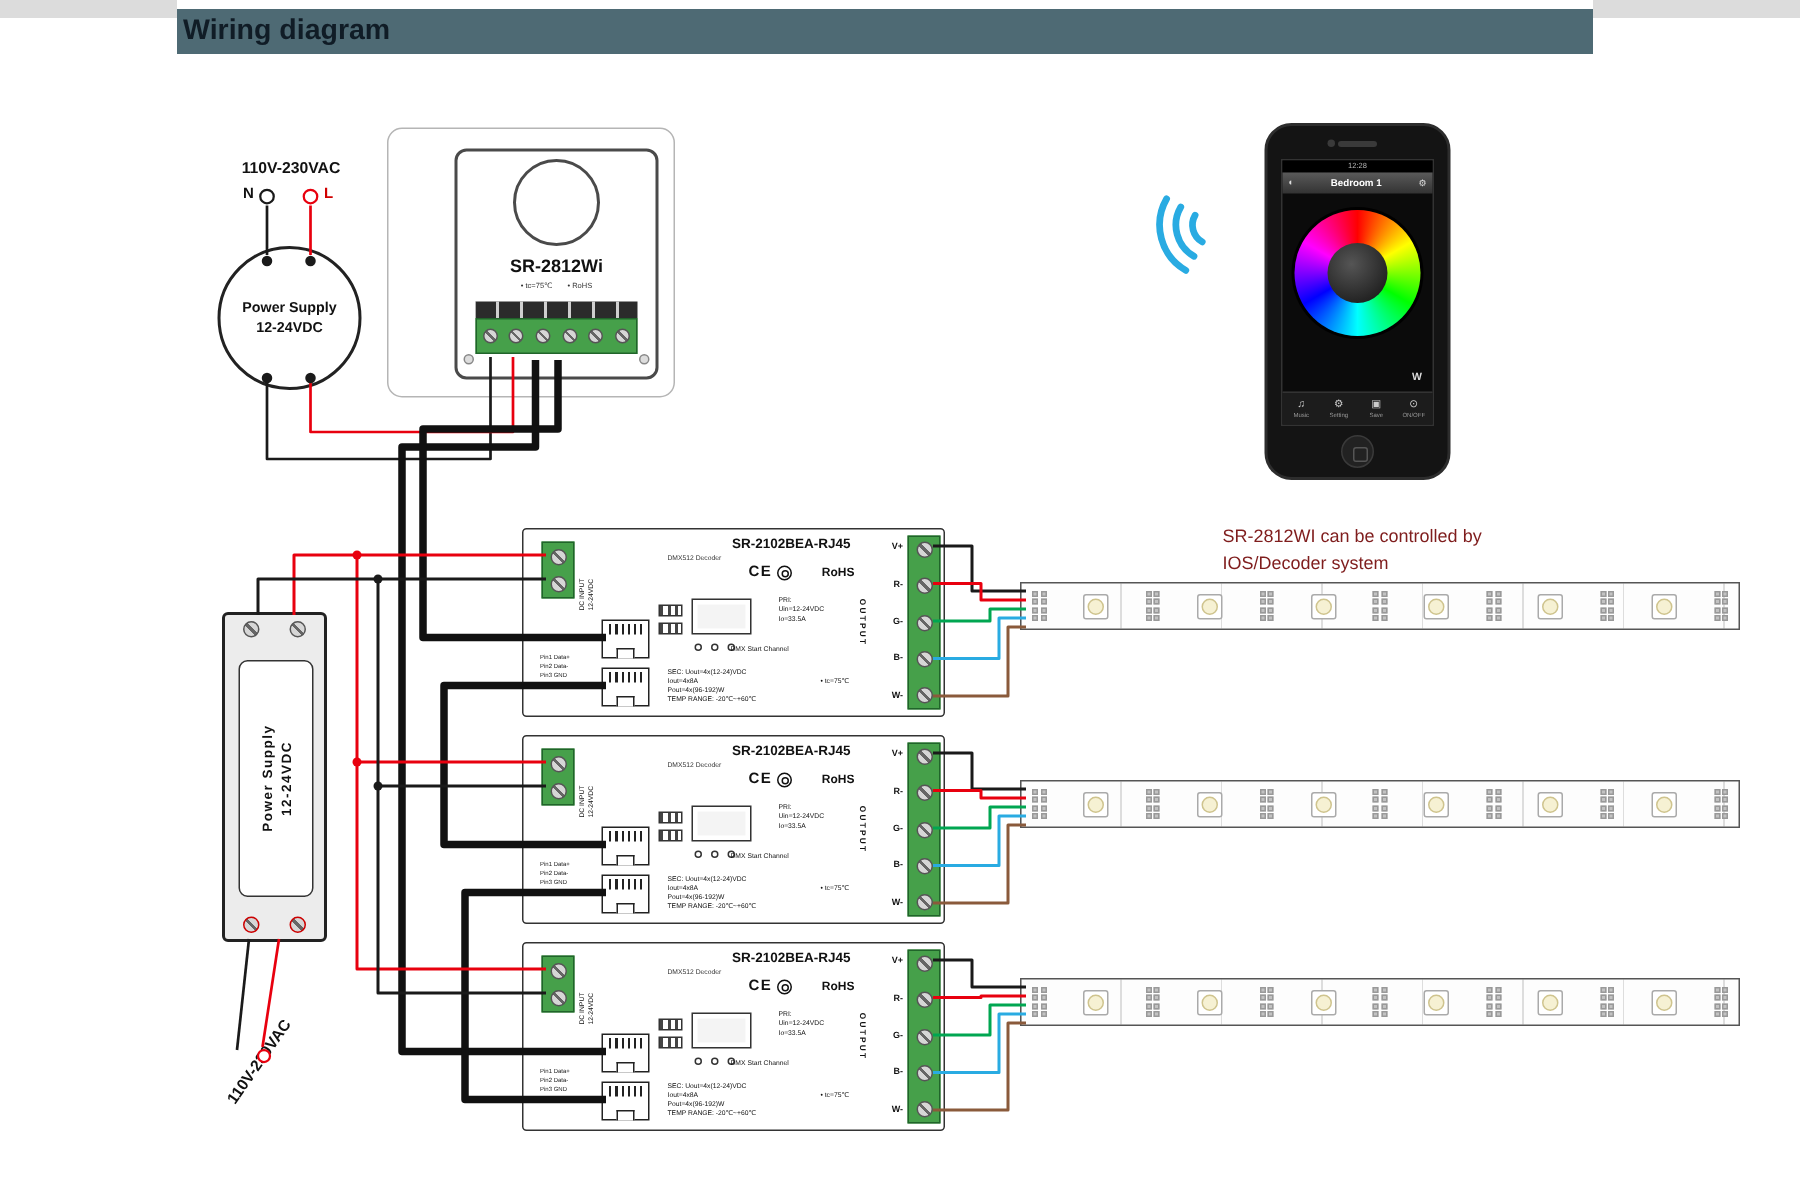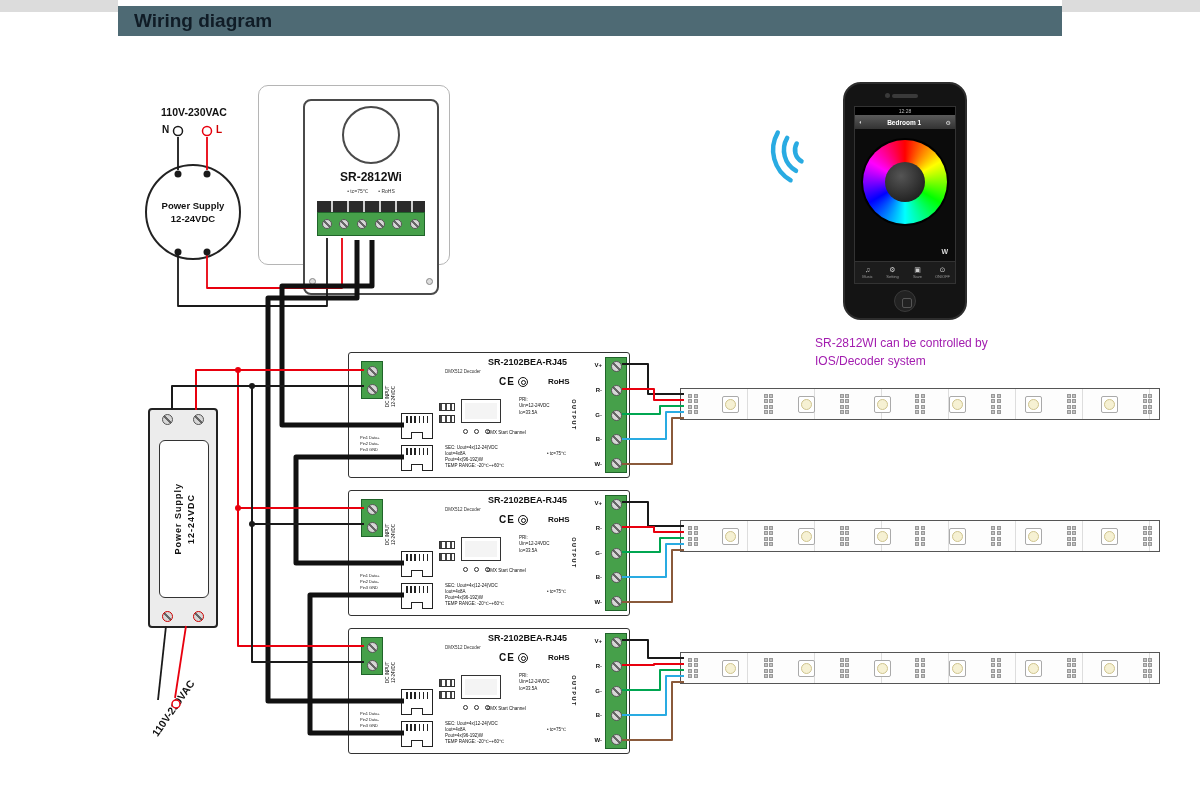--- a/index.html
+++ b/index.html
@@ -3,34 +3,34 @@
 <meta charset="utf-8">
 <style>
   html,body{margin:0;padding:0;background:#fff;}
   #stage{position:relative;width:1200px;height:800px;background:#fff;overflow:hidden;
          font-family:"Liberation Sans","DejaVu Sans",sans-serif;color:#111;}
   #stage *{box-sizing:border-box;}
 
   
   .top-strip{position:absolute;top:0;height:12px;background:#dcdcdc;}
   .title-bar{position:absolute;left:118px;top:6px;width:944px;height:30px;background:#4e6a74;
-             color:#101c26;font-size:19px;font-weight:bold;display:flex;align-items:center;padding-left:16px;}
+             color:#101c26;font-size:19px;font-weight:bold;display:flex;align-items:center;padding-left:4px;}
 
   
   .ac-top{position:absolute;left:148px;top:106px;width:92px;text-align:center;font-size:10.5px;font-weight:bold;}
   .n-label{position:absolute;left:162px;top:124px;font-size:10px;font-weight:bold;}
   .l-label{position:absolute;left:216px;top:124px;font-size:10px;font-weight:bold;color:#d00000;}
   .round-psu{position:absolute;left:145px;top:164px;width:96px;height:96px;border-radius:50%;
              border:2px solid #222;background:#fff;display:flex;flex-direction:column;align-items:center;
              justify-content:center;font-size:9.5px;font-weight:bold;z-index:2;text-align:center;line-height:1.4;}
 
   
   .wall-outer{position:absolute;left:258px;top:85px;width:192px;height:180px;border:1.5px solid #b5b5b5;
               border-radius:10px;background:#fff;z-index:2;}
-  .wall-module{position:absolute;left:44px;top:13px;width:136px;height:196px;border:2px solid #4a4a4a;
+  .wall-module{position:absolute;left:44px;top:13px;width:136px;height:154px;border:2px solid #4a4a4a;
                border-radius:8px;background:#fff;}
   .knob-circle{position:absolute;left:50%;top:5px;transform:translateX(-50%);width:58px;height:58px;
                border:2px solid #4a4a4a;border-radius:50%;}
   .wall-model{position:absolute;top:69px;width:100%;text-align:center;font-weight:bold;font-size:12px;}
   .wall-specs{position:absolute;top:87px;width:100%;display:flex;justify-content:center;gap:10px;font-size:5px;color:#333;}
   .wall-connector{position:absolute;left:12px;right:12px;top:100px;height:11px;background:#2b2b2b;
     background-image:repeating-linear-gradient(90deg,transparent 0 14px,#cfcfcf 14px 16px);}
   .wall-terms{position:absolute;left:12px;right:12px;top:111px;height:24px;background:#46a04a;
               border:1px solid #20642a;display:flex;align-items:center;justify-content:space-around;}
   .mscrew{position:absolute;bottom:8px;width:7px;height:7px;border-radius:50%;border:1px solid #888;background:#ddd;}
@@ -117,21 +117,21 @@
          box-shadow:0 0 0 2px #000;}
   .wheel-center{position:absolute;inset:22px;border-radius:50%;background:radial-gradient(circle at 40% 35%,#555,#111);}
   .w-btn{position:absolute;right:7px;bottom:28px;color:#ddd;font-size:7px;font-weight:bold;}
   .ptoolbar{position:absolute;left:0;right:0;bottom:0;height:22px;background:#1c1c1c;display:flex;border-top:1px solid #333;}
   .tb-item{flex:1;display:flex;flex-direction:column;align-items:center;justify-content:center;gap:1px;color:#ccc;}
   .tb-icon{font-size:7px;line-height:1;}
   .tb-label{font-size:4px;color:#999;}
   .home-btn{position:absolute;left:50%;bottom:6px;transform:translateX(-50%);width:22px;height:22px;border-radius:50%;
             background:#222;border:1px solid #3a3a3a;}
   .home-btn::after{content:"";position:absolute;left:7px;top:7px;width:8px;height:8px;border:1px solid #555;border-radius:2px;}
-  .phone-caption{position:absolute;left:815px;top:334px;font-size:12px;line-height:1.5;color:#a21caf;z-index:2;}
+  .phone-caption{position:absolute;left:815px;top:348px;font-size:12px;line-height:1.5;color:#7f1d1d;z-index:2;}
 
   svg.overlay{position:absolute;left:0;top:0;z-index:5;pointer-events:none;}
 </style>
 </head>
 <body>
 
 <div id="stage">
 
   <div class="top-strip" style="left:0;width:118px"></div>
   <div class="top-strip" style="left:1062px;width:138px"></div>

